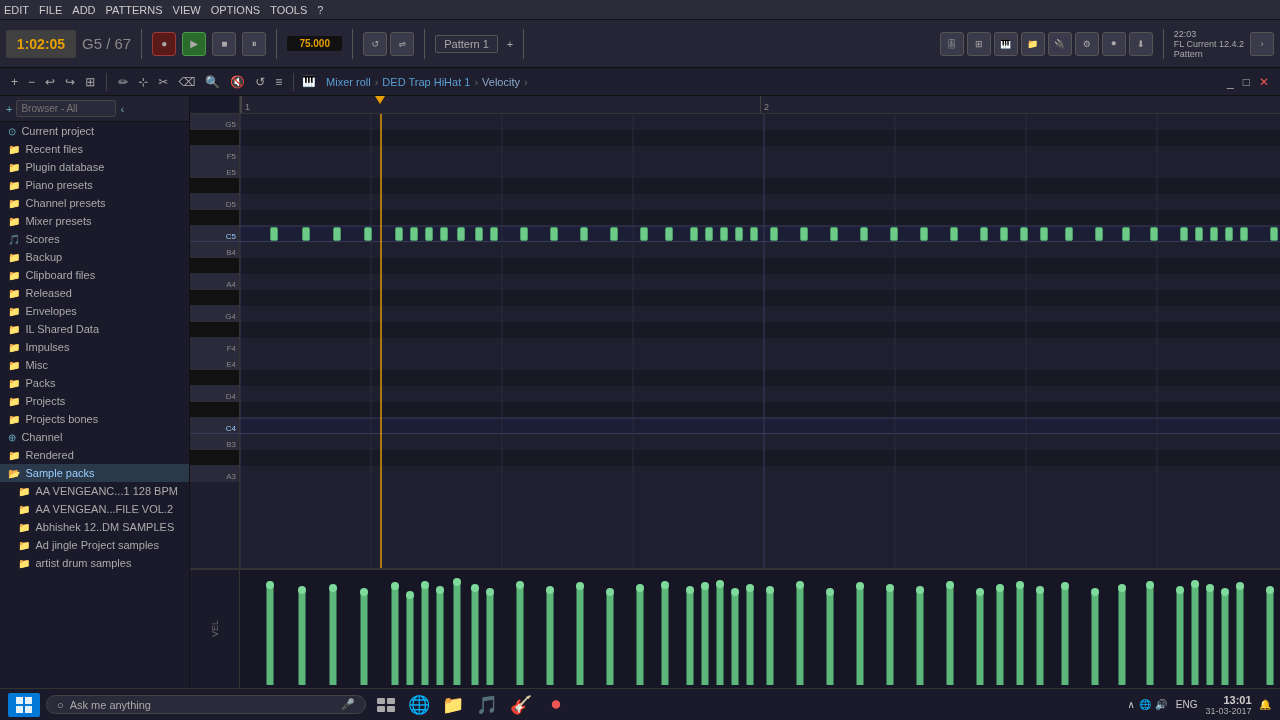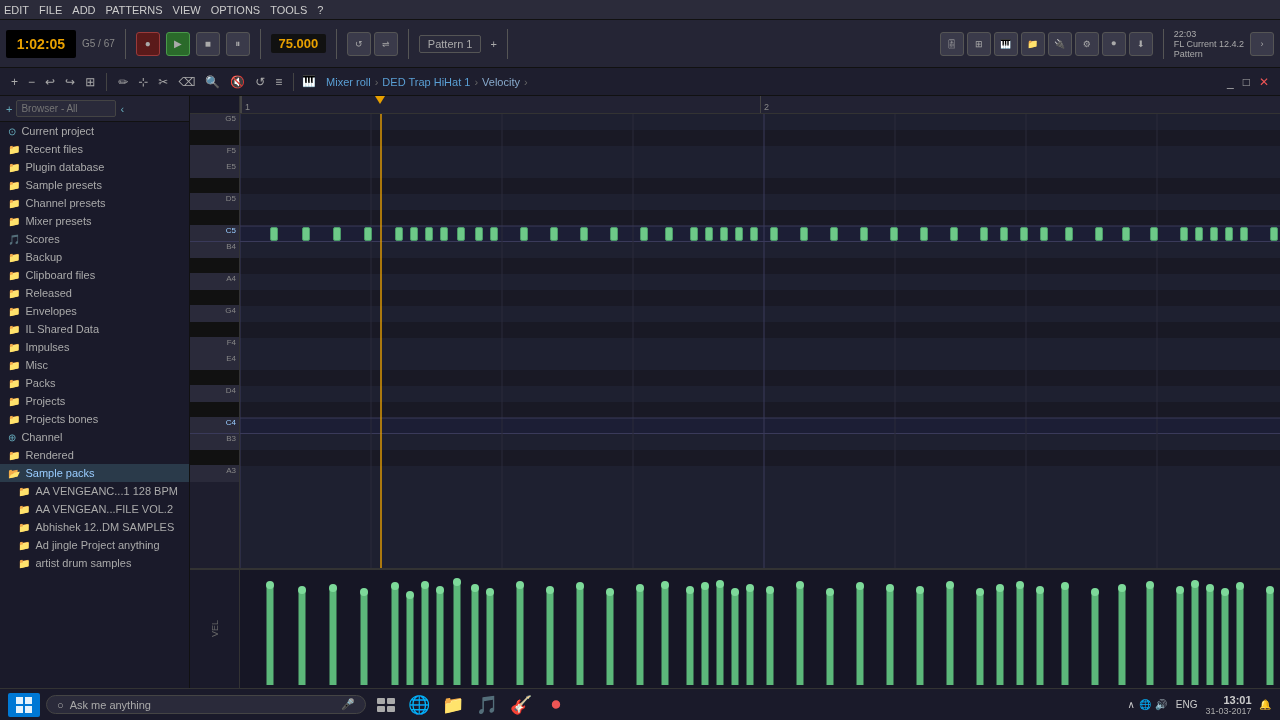--- a/index.html
+++ b/index.html
@@ -4,24 +4,24 @@
   <style>
     * { margin: 0; padding: 0; box-sizing: border-box; }
     body { width: 1280px; height: 720px; overflow: hidden; background: #1a1a2e; font-family: 'Segoe UI', Tahoma, sans-serif; font-size: 11px; color: #ccc; }
 
     
     #menu-bar { background: #2b2b3a; height: 20px; display: flex; align-items: center; padding: 0 4px; gap: 10px; border-bottom: 1px solid #111; }
     #menu-bar span { color: #ccc; font-size: 11px; cursor: pointer; }
 
     
     #transport-bar { background: #252535; height: 48px; display: flex; align-items: center; padding: 0 6px; gap: 6px; border-bottom: 1px solid #111; }
-    .transport-time { background: #000000; color: #e8a000; font-size: 14px; font-weight: bold; padding: 6px 8px; border-radius: 2px; min-width: 70px; text-align: center; }
+    .transport-time { background: #404040; color: #e8a000; font-size: 14px; font-weight: bold; padding: 6px 8px; border-radius: 2px; min-width: 70px; text-align: center; }
     .transport-btn { background: #3a3a4a; border: 1px solid #555; color: #aaa; width: 24px; height: 24px; border-radius: 3px; display: flex; align-items: center; justify-content: center; cursor: pointer; font-size: 10px; }
     .transport-btn.green { background: #2a6a2a; border-color: #4a9a4a; }
-    .bpm-display { background: #111; color: #e8a000; font-size: 13px; font-weight: bold; padding: 2px 6px; border-radius: 2px; min-width: 55px; text-align: center; }
+    .bpm-display { background: #111; color: #e8a000; font-size: 10px; font-weight: bold; padding: 2px 6px; border-radius: 2px; min-width: 55px; text-align: center; }
     .pattern-display { background: #2a2a3a; border: 1px solid #555; color: #aaa; font-size: 11px; padding: 2px 8px; border-radius: 2px; }
     .separator { width: 1px; height: 30px; background: #555; margin: 0 4px; }
 
     
     #breadcrumb-bar { background: #1e1e2e; height: 28px; display: flex; align-items: center; padding: 0 8px; gap: 4px; border-bottom: 1px solid #111; }
     #breadcrumb-bar .bc-item { color: #5a9fd4; font-size: 11px; cursor: pointer; }
     #breadcrumb-bar .bc-sep { color: #666; }
     #breadcrumb-bar .bc-active { color: #8ac; }
     .bc-tools { display: flex; align-items: center; gap: 3px; margin-left: auto; }
     .bc-tool-btn { background: none; border: none; color: #aaa; cursor: pointer; font-size: 12px; padding: 2px 3px; }
@@ -40,21 +40,21 @@
     .sidebar-item.highlighted { background: #2a3a4a; color: #9cf; }
     .sidebar-item .folder-icon { color: #c8a050; font-size: 10px; }
     .sidebar-item .special-icon { color: #6ab; font-size: 10px; }
     .sidebar-sub { padding-left: 18px; }
 
     
     #piano-roll-container { flex: 1; display: flex; flex-direction: column; overflow: hidden; }
     #roll-header-ruler { flex: 1; background: #222233; position: relative; overflow: hidden; }
     #piano-roll-main { display: flex; flex: 1; overflow: hidden; }
     #piano-keys { width: 50px; background: #1e1e2e; border-right: 1px solid #333; overflow: hidden; flex-shrink: 0; }
-    .piano-key { height: 16px; display: flex; align-items: flex-start; justify-content: flex-end; padding-right: 3px; font-size: 8px; border-bottom: 1px solid #2a2a3a; }
+    .piano-key { height: 16px; display: flex; align-items: flex-end; justify-content: flex-end; padding-right: 3px; font-size: 8px; border-bottom: 1px solid #2a2a3a; }
     .piano-key.white { background: #2a2a3a; color: #888; }
     .piano-key.black { background: #111; color: #666; }
     .piano-key.c-note { background: #2a2a3a; color: #9cf; border-bottom: 1px solid #3a3a5a; }
     #note-grid { flex: 1; position: relative; overflow: hidden; background: #1e2030; }
     .note { position: absolute; background: #6dca88; border: 1px solid #4a9a68; border-radius: 2px; height: 14px; }
     #velocity-section { height: 120px; border-top: 2px solid #333; display: flex; overflow: hidden; background: #161625; }
     #vel-piano-col { width: 50px; background: #1a1a2a; border-right: 1px solid #333; display: flex; align-items: center; justify-content: center; font-size: 9px; color: #666; }
     #vel-bars { flex: 1; position: relative; overflow: hidden; }
 
     
@@ -78,21 +78,21 @@
   <span>ADD</span>
   <span>PATTERNS</span>
   <span>VIEW</span>
   <span>OPTIONS</span>
   <span>TOOLS</span>
   <span>?</span>
 </div>
 
 <div id="transport-bar">
   <div class="transport-time">1:02:05</div>
-  <div style="display:flex;flex-direction:column;font-size:10px;color:#888;">
+  <div style="display:flex;flex-direction:column;font-size:15px;color:#888;">
     <span>G5 / 67</span>
   </div>
   <div class="separator"></div>
 
   <div class="transport-btn" style="background:#5a1a1a;border-color:#9a3a3a;">●</div>
 
   <div class="transport-btn green">▶</div>
 
   <div class="transport-btn">■</div>
 
@@ -182,21 +182,21 @@
     <div class="sidebar-item">
       <span class="folder-icon">📁</span>
       <span>Recent files</span>
     </div>
     <div class="sidebar-item">
       <span class="folder-icon">📁</span>
       <span>Plugin database</span>
     </div>
     <div class="sidebar-item">
       <span class="folder-icon">📁</span>
-      <span>Sample presets</span>
+      <span>Piano presets</span>
     </div>
     <div class="sidebar-item">
       <span class="folder-icon">📁</span>
       <span>Channel presets</span>
     </div>
     <div class="sidebar-item">
       <span class="folder-icon">📁</span>
       <span>Mixer presets</span>
     </div>
     <div class="sidebar-item">
@@ -262,21 +262,21 @@
     <div class="sidebar-item sidebar-sub">
       <span class="folder-icon">📁</span>
       <span>AA VENGEAN...FILE VOL.2</span>
     </div>
     <div class="sidebar-item sidebar-sub">
       <span class="folder-icon">📁</span>
       <span>Abhishek 12..DM SAMPLES</span>
     </div>
     <div class="sidebar-item sidebar-sub">
       <span class="folder-icon">📁</span>
-      <span>Ad jingle Project anything</span>
+      <span>Ad jingle Project samples</span>
     </div>
     <div class="sidebar-item sidebar-sub">
       <span class="folder-icon">📁</span>
       <span>artist drum samples</span>
     </div>
   </div>
 
   <div id="piano-roll-container">
 
     <div style="display:flex;height:18px;background:#1c1c2c;border-bottom:1px solid #333;">

